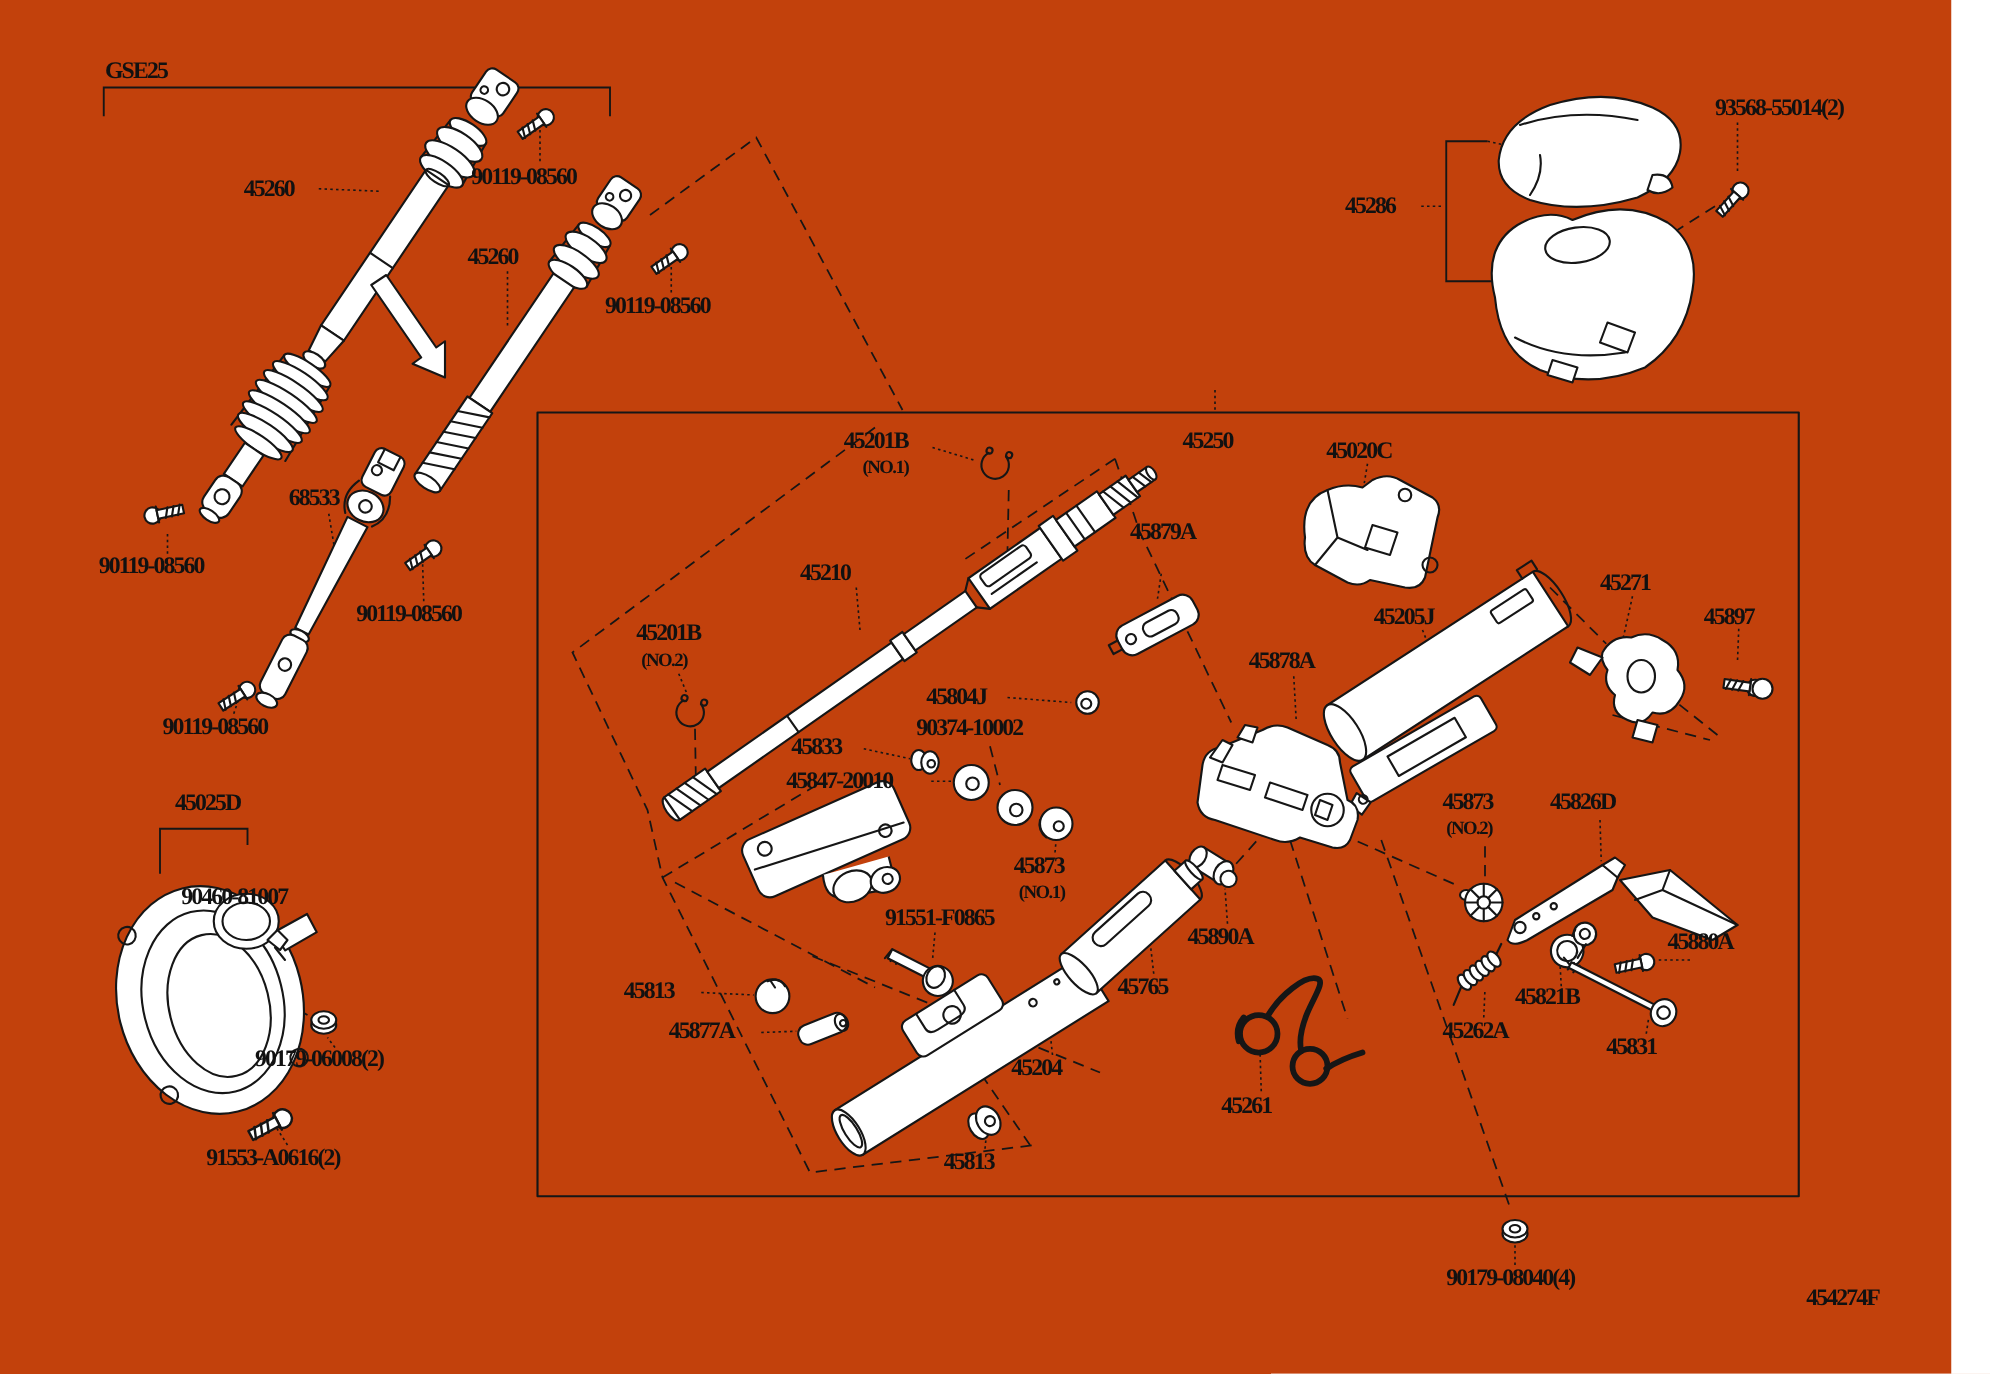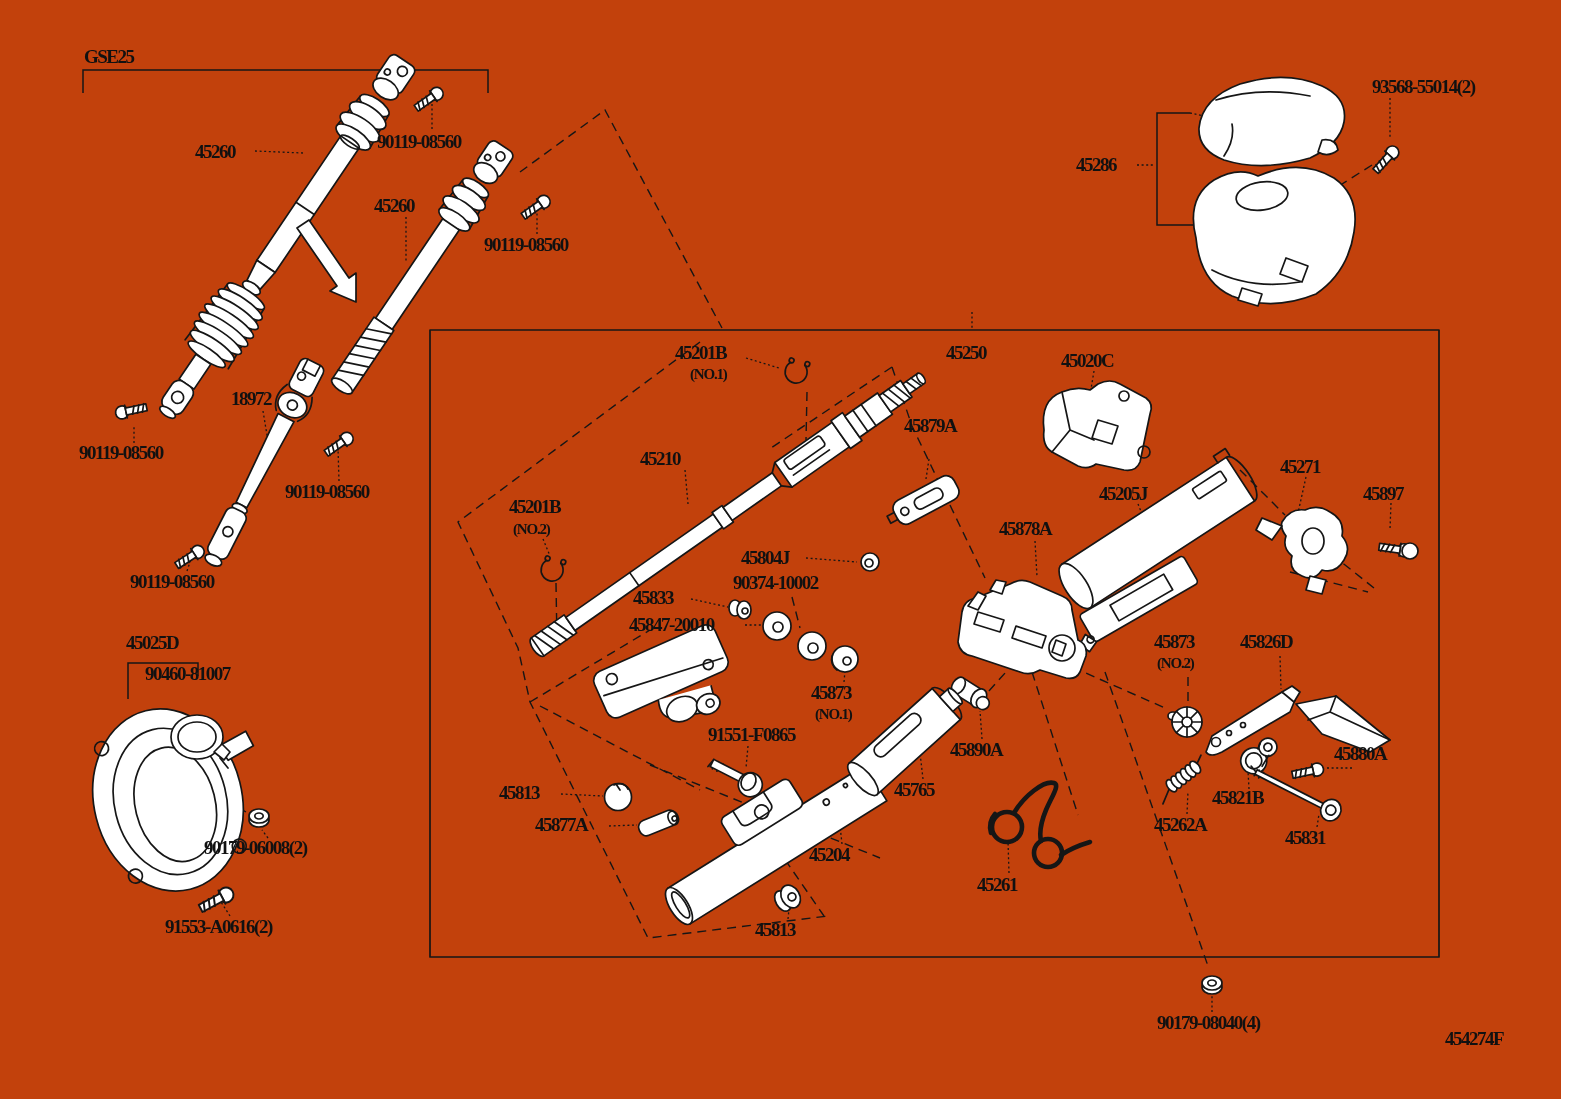--- a/index.html
+++ b/index.html
@@ -440,26 +440,26 @@
     <circle cx="84" cy="0" r="5" class="ln"></circle>
   </g>
 </svg>
 
 <div id="labels-layer">
       <div class="lbl" style="left: 84px; top: 47px;">GSE25</div>
       <div class="lbl" style="left: 195px; top: 142px;">45260</div>
       <div class="lbl" style="left: 377px; top: 132px;">90119-08560</div>
       <div class="lbl" style="left: 374px; top: 196px;">45260</div>
       <div class="lbl" style="left: 484px; top: 235px;">90119-08560</div>
-      <div class="lbl" style="left: 231px; top: 389px;">18972</div>
+      <div class="lbl" style="left: 231px; top: 389px;">68533</div>
       <div class="lbl" style="left: 79px; top: 443px;">90119-08560</div>
       <div class="lbl" style="left: 285px; top: 482px;">90119-08560</div>
       <div class="lbl" style="left: 130px; top: 572px;">90119-08560</div>
-      <div class="lbl" style="left: 126px; top: 633px; text-align: right;">45025D</div>
-      <div class="lbl" style="left: 145px; top: 664px;">90460-81007</div>
+      <div class="lbl" style="left: 140px; top: 633px; text-align: right;">45025D</div>
+      <div class="lbl" style="left: 145px; top: 708px;">90460-81007</div>
       <div class="lbl" style="left: 204px; top: 838px;">90179-06008(2)</div>
       <div class="lbl" style="left: 165px; top: 917px;">91553-A0616(2)</div>
       <div class="lbl" style="left: 946px; top: 295px; margin-top: 48px;">45250</div>
       <div class="lbl" style="left: 675px; top: 343px;">45201B</div>
       <div class="lbl sub" style="left: 690px; top: 367px;">(NO.1)</div>
       <div class="lbl" style="left: 640px; top: 449px;">45210</div>
       <div class="lbl" style="left: 509px; top: 497px;">45201B</div>
       <div class="lbl sub" style="left: 513px; top: 522px;">(NO.2)</div>
       <div class="lbl" style="left: 904px; top: 416px;">45879A</div>
       <div class="lbl" style="left: 1061px; top: 351px;">45020C</div>

